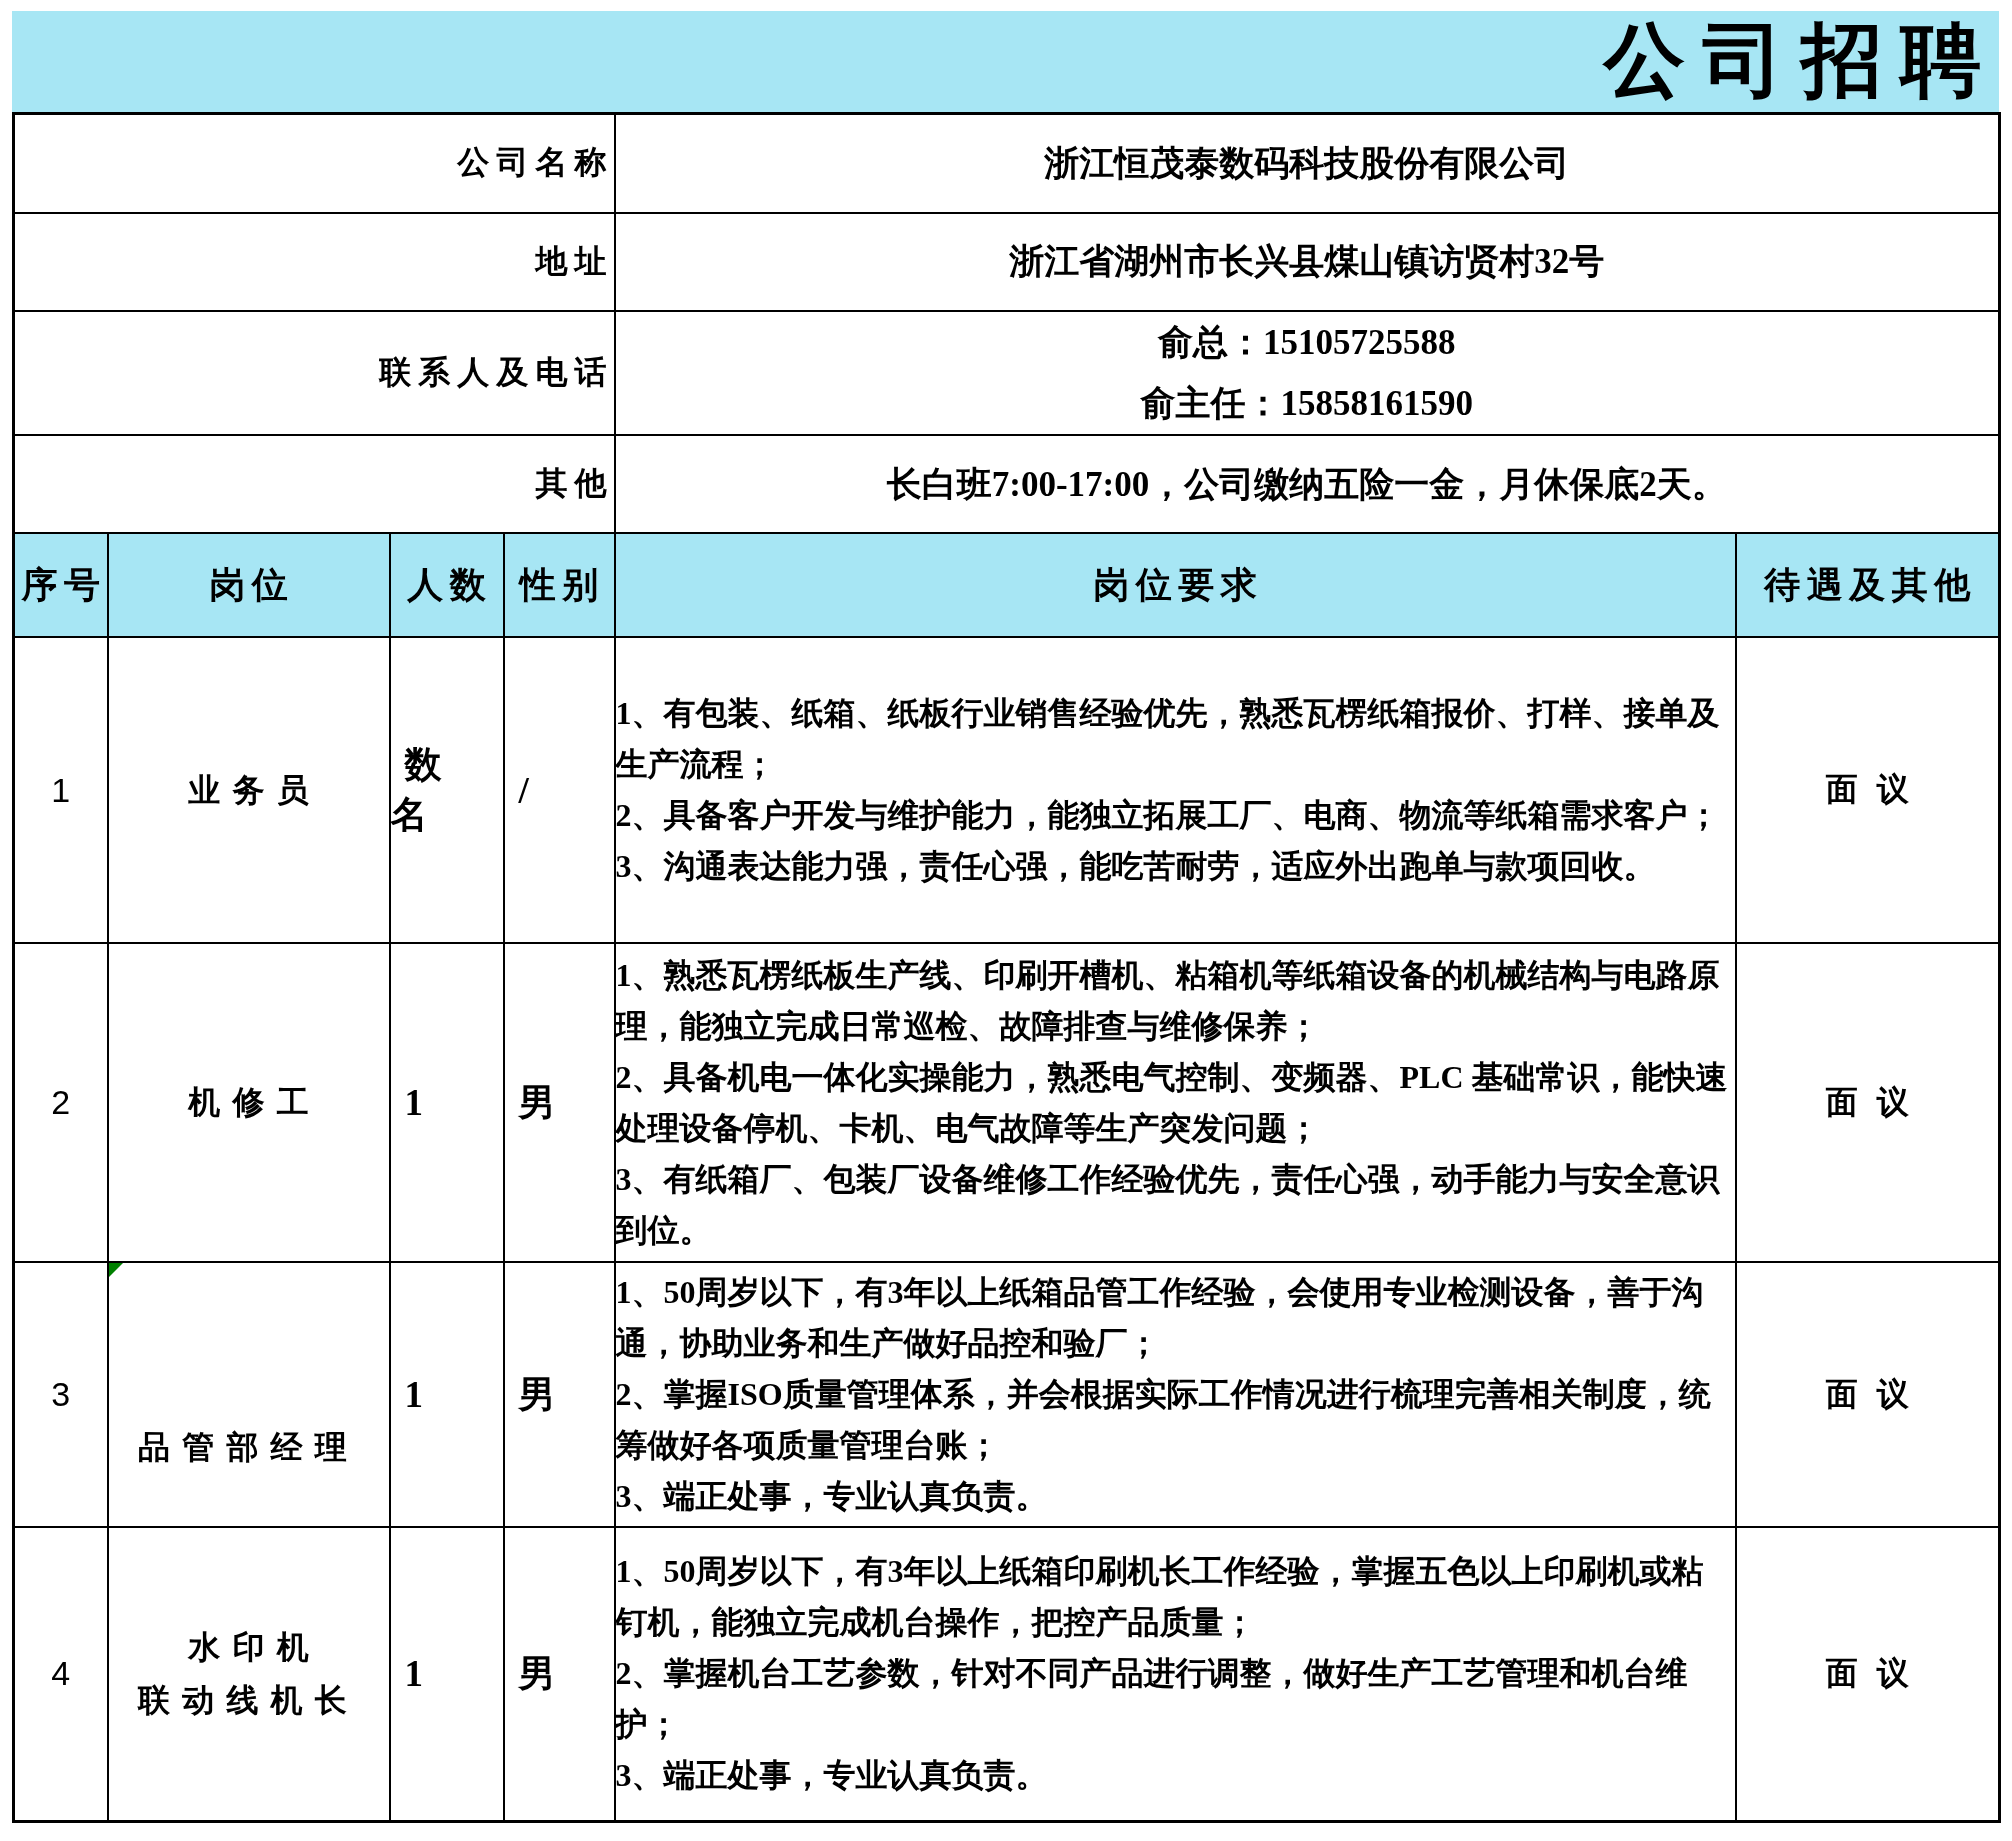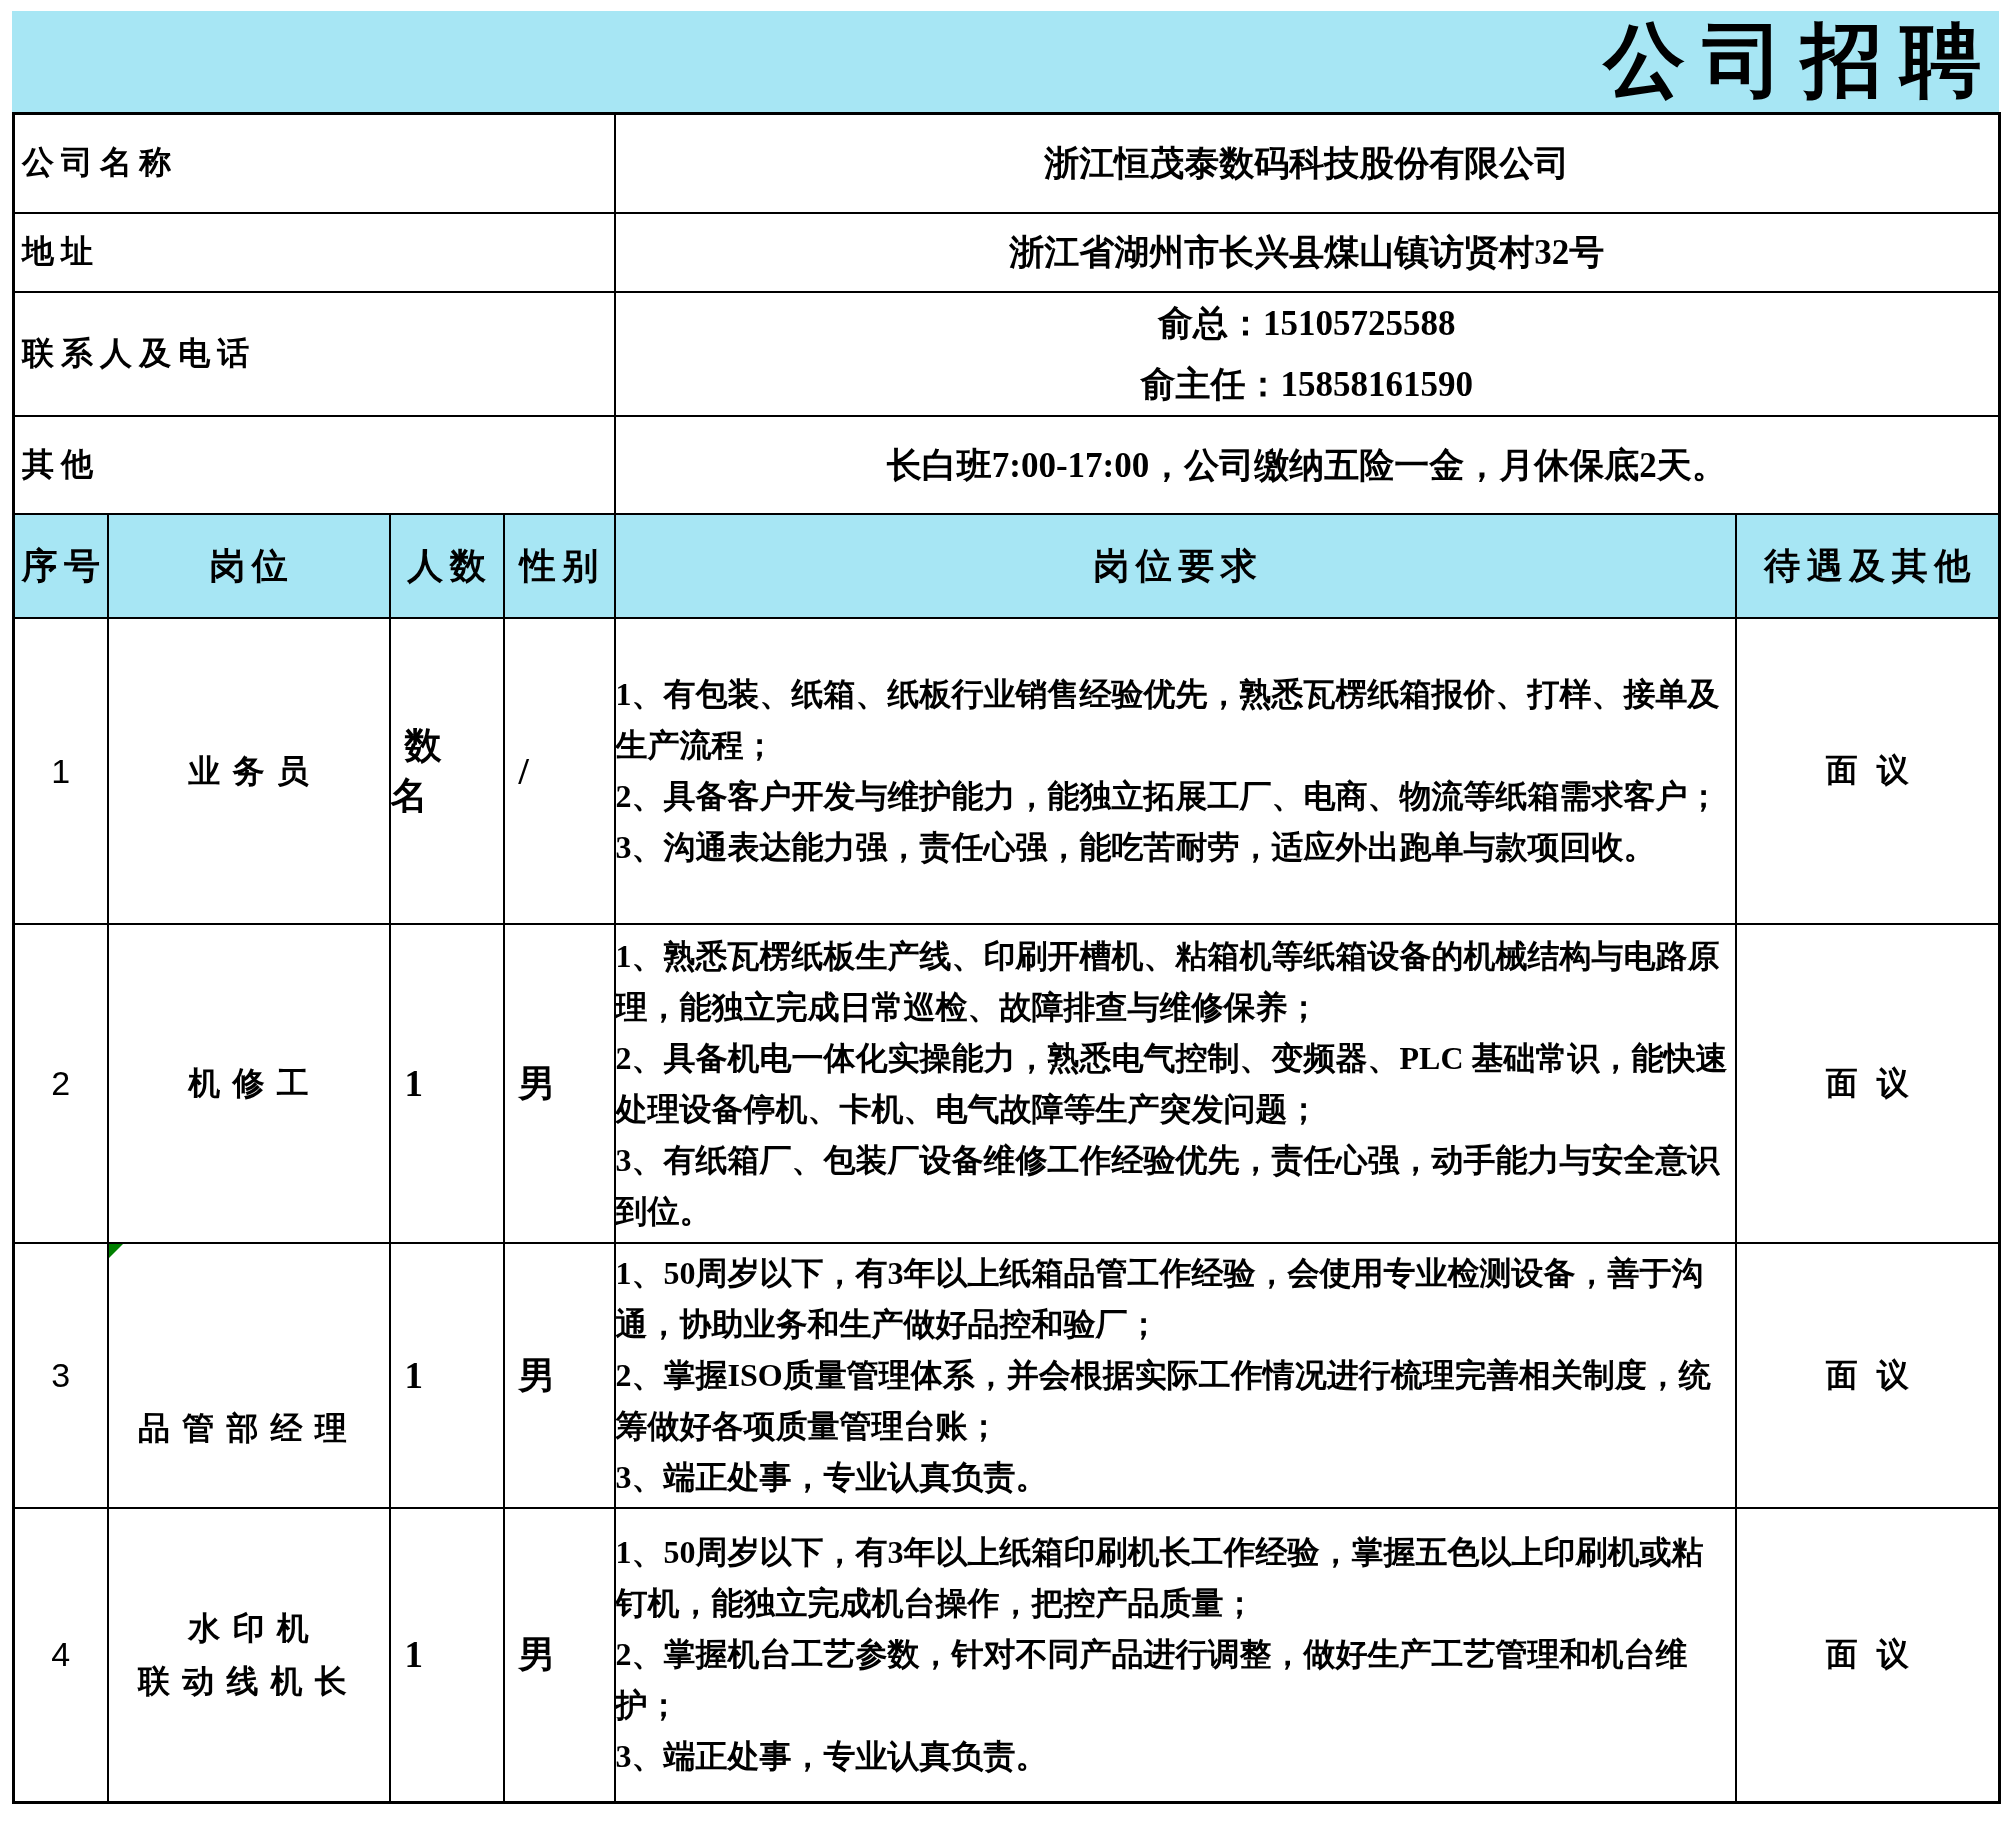--- a/index.html
+++ b/index.html
@@ -40,21 +40,21 @@
   }
   table.grid td,table.grid th{
     border:2.8px solid var(--border);
     overflow:hidden;
     vertical-align:middle;
     padding:0;
   }
 
   
   td.info-label{
-    text-align:left;
+    text-align:right;
     font-size:32px;font-weight:bold;
     letter-spacing:0.22em;text-indent:0.22em;
   }
   td.info-value{
     text-align:center;
     font-size:35px;font-weight:bold;
     padding:5.6px 3.7px 5.6px 15px;
     white-space:pre-line;
     line-height:1.75;
   }
@@ -124,21 +124,21 @@
       <col style="width:111px">
       <col style="width:1121px">
       <col style="width:264px">
     </colgroup>
     <tbody>
 
       <tr style="height:99px">
         <td colspan="4" class="info-label">公司名称</td>
         <td colspan="2" class="info-value">浙江恒茂泰数码科技股份有限公司</td>
       </tr>
-      <tr style="height:79px">
+      <tr style="height:98px">
         <td colspan="4" class="info-label">地址</td>
         <td colspan="2" class="info-value">浙江省湖州市长兴县煤山镇访贤村32号</td>
       </tr>
       <tr style="height:120px">
         <td colspan="4" class="info-label">联系人及电话</td>
         <td colspan="2" class="info-value">俞总：15105725588
 俞主任：15858161590</td>
       </tr>
       <tr style="height:98px">
         <td colspan="4" class="info-label">其他</td>

